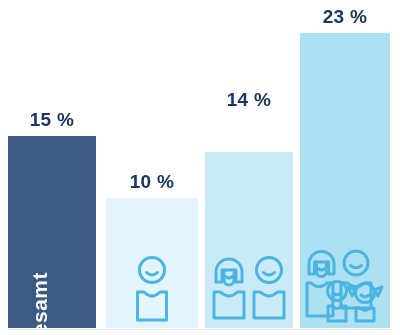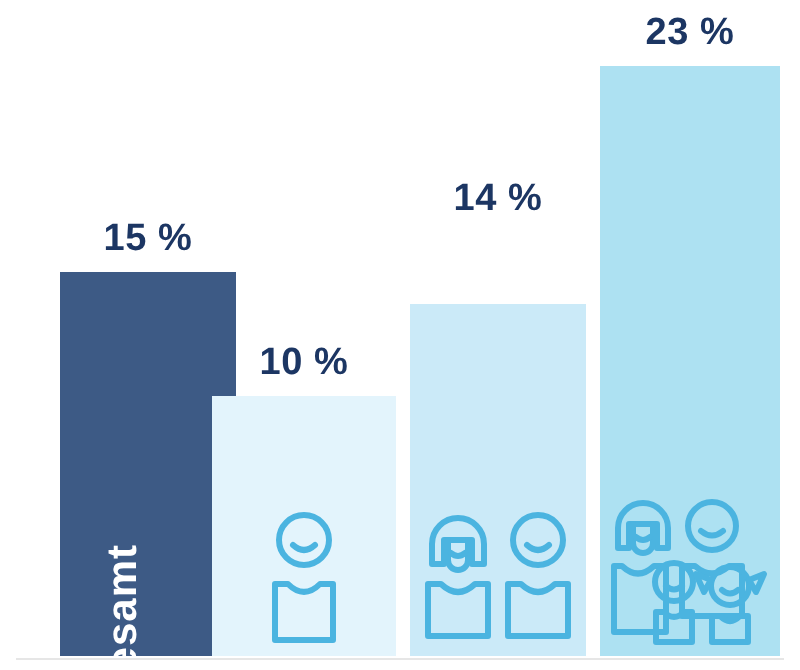--- a/index.html
+++ b/index.html
@@ -70,21 +70,21 @@
     bottom: 4px;
     line-height: 0;
   }
   .bar-icon svg { display: block; }
 </style>
 </head>
 <body>
 
 <div id="chart-root">
 
-  <div class="bar-group" style="left:30px; width:88px; height:192px;">
+  <div class="bar-group" style="left:8px; width:88px; height:192px;">
     <div class="bar-label" style="top:-26px;">15 %</div>
     <div class="bar" style="height:192px; background:#3d5a85;"></div>
     <div class="bar-vlabel">Gesamt</div>
   </div>
 
   <div class="bar-group" style="left:106px; width:92px; height:130px;">
     <div class="bar-label" style="top:-26px;">10 %</div>
     <div class="bar" style="height:130px; background:#e3f4fc;"></div>
     <div class="bar-icon">
       <svg width="46" height="70" viewBox="0 0 46 70" fill="none" stroke="#4bb4e0" stroke-width="3" stroke-linecap="round" stroke-linejoin="round">

